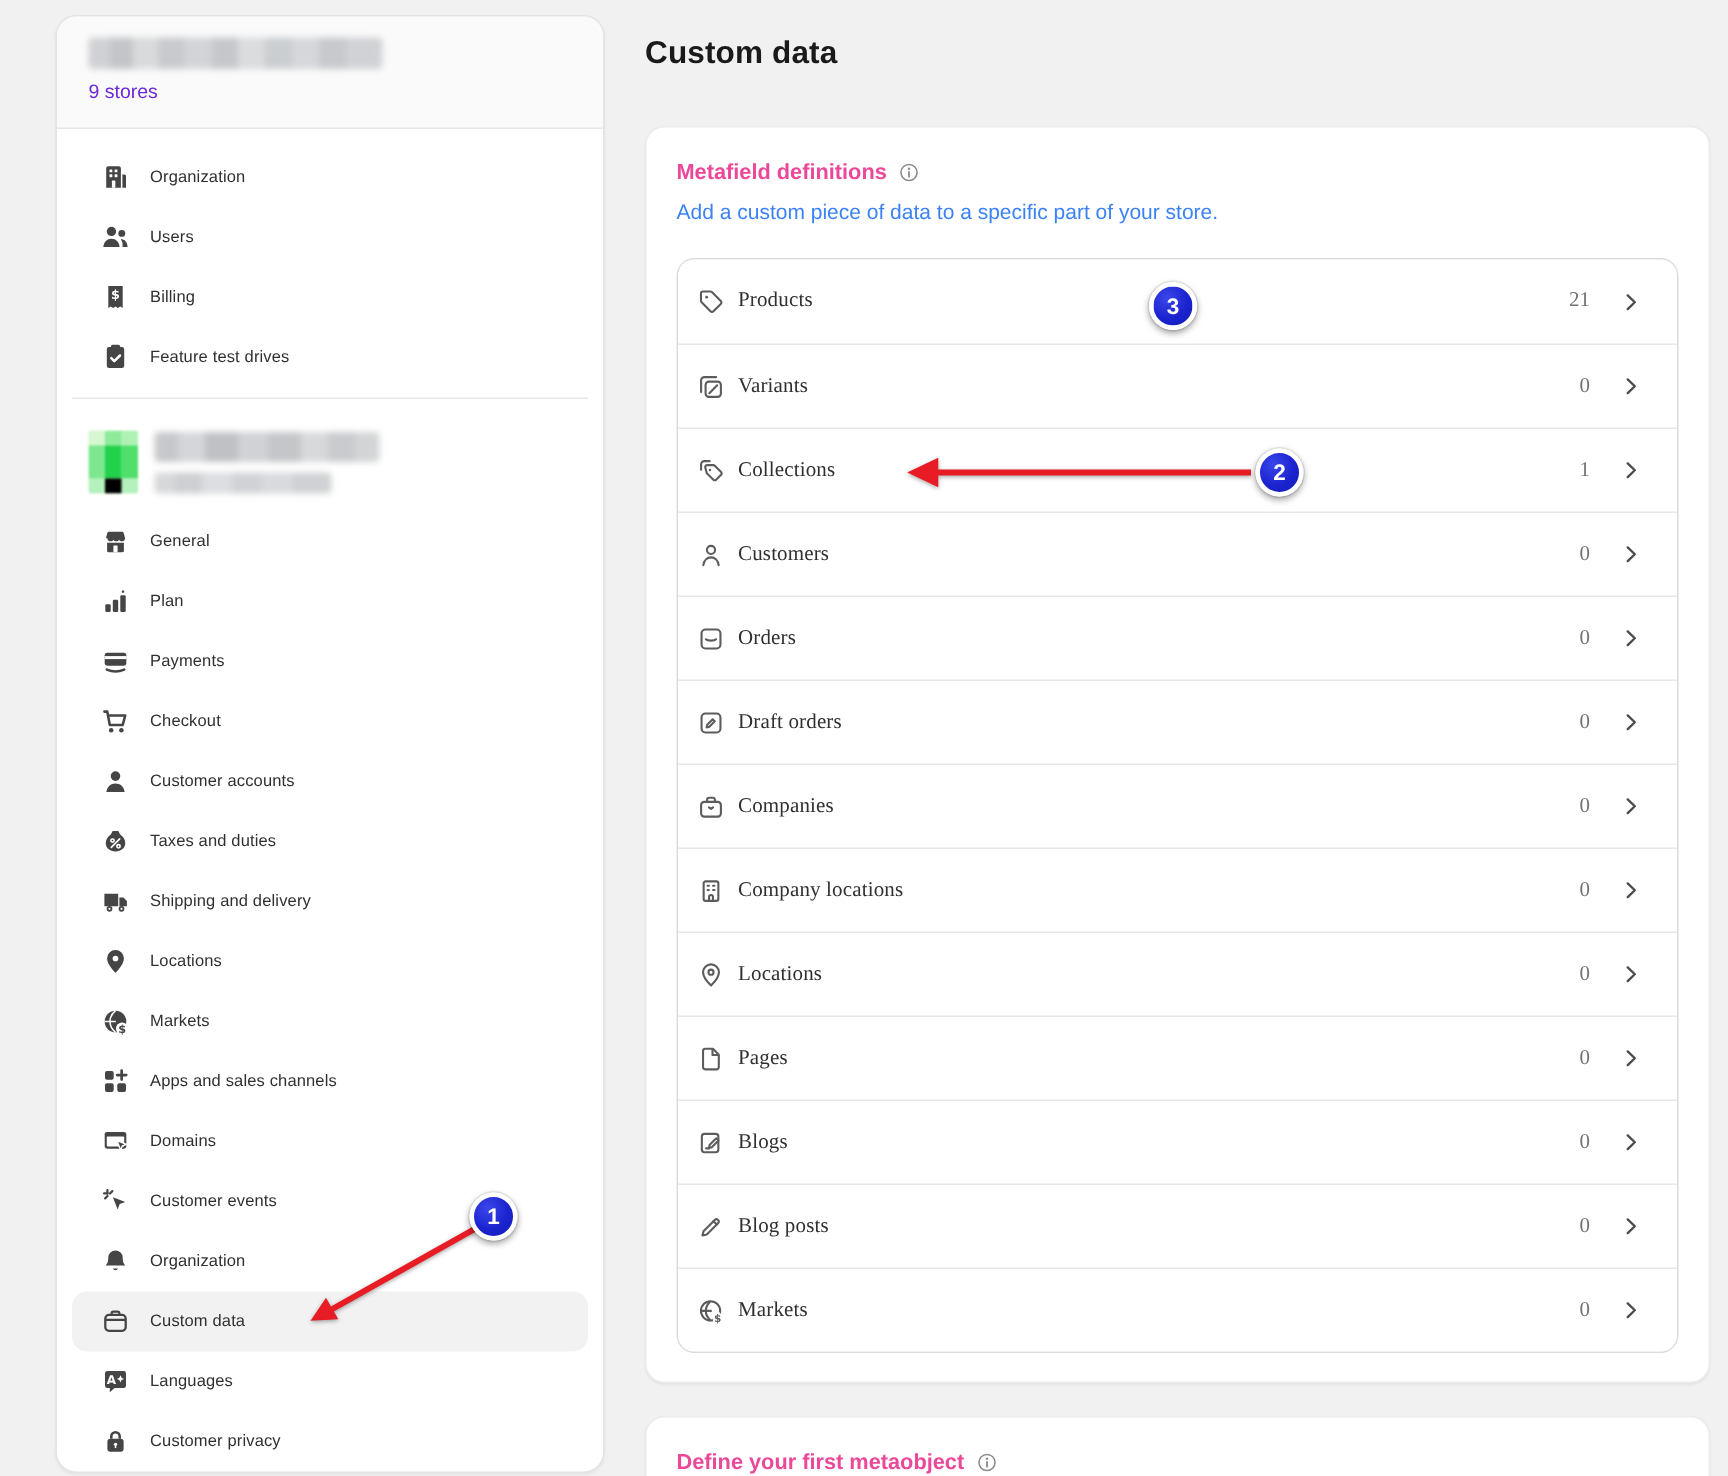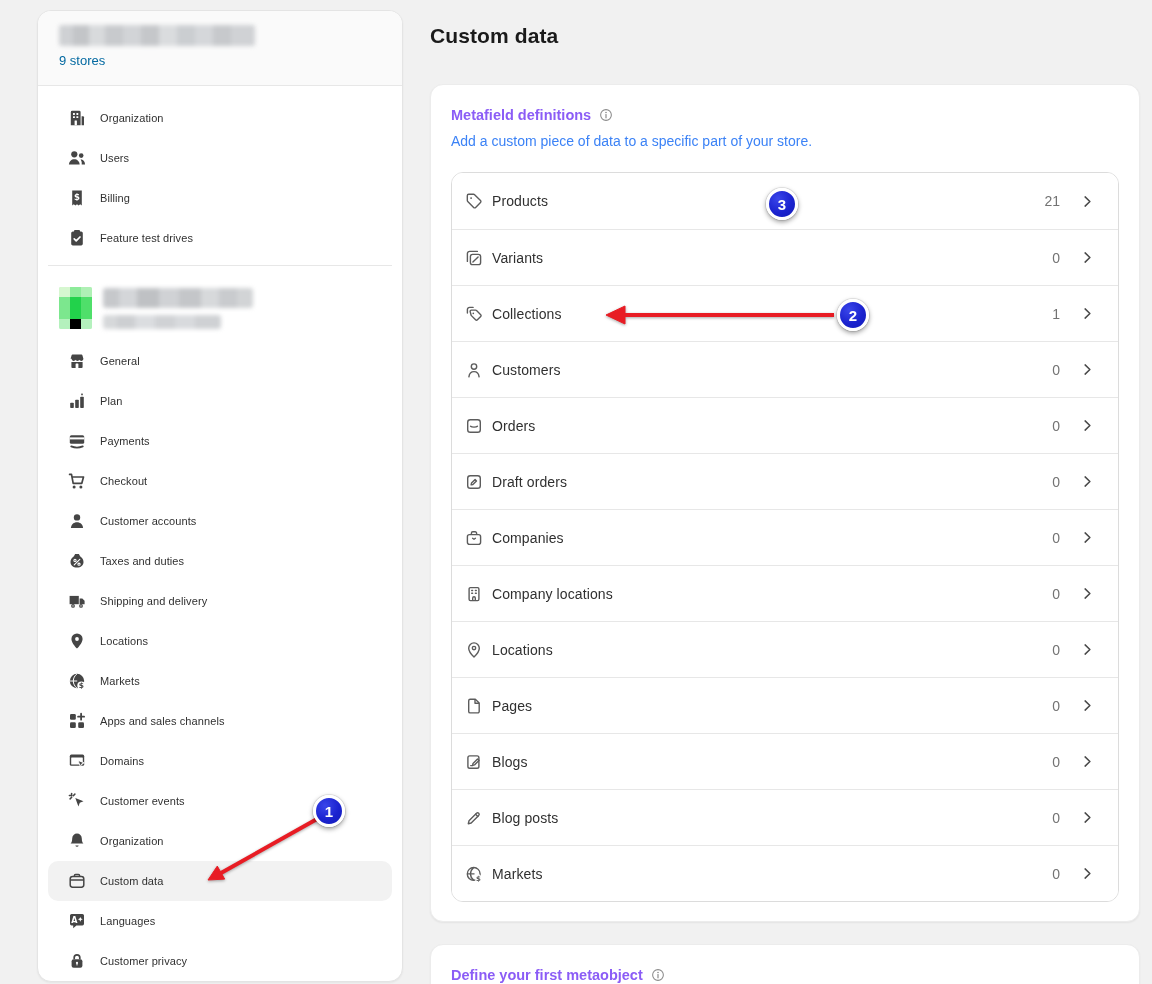--- a/index.html
+++ b/index.html
@@ -10,21 +10,21 @@
   .sidebar{position:absolute;left:37px;top:10px;width:366px;height:972px;
     background:#fff;border:1px solid #e4e4e4;border-radius:14px;
     box-shadow:0 1px 2px rgba(0,0,0,.05);box-sizing:border-box;overflow:hidden;}
   .org-header{height:75px;box-sizing:border-box;padding:14px 20px 0 21px;
     background:#fafafa;border-bottom:1px solid #e7e7e7;}
   .redact{border-radius:3px;filter:blur(2px);}
   .redact-org{width:196px;height:21px;background:
     linear-gradient(90deg,#cfd1d4 0 14px,#c3c5c8 14px 30px,#d8dadc 30px 46px,#c8cacd 46px 64px,
     #d2d4d7 64px 82px,#c5c7ca 82px 100px,#dadcde 100px 118px,#cbced1 118px 136px,
     #d5d7da 136px 154px,#c7c9cc 154px 172px,#d0d2d5 172px 196px);}
-  .stores-label{margin-top:7px;font-size:13px;color:#0369a1;}
+  .stores-label{margin-top:7px;font-size:13px;color:#6d28d9;}
   .nav{padding:0 10px;}
   .nav-top{padding-top:12px;}
   .nav-item{display:flex;align-items:center;height:40px;padding:0 8px 0 19px;
     border-radius:10px;cursor:pointer;box-sizing:border-box;}
   .nav-item.selected{background:#f2f2f2;}
   .nav-item .lbl{margin-left:13px;font-size:11px;color:#303030;font-weight:450;
     letter-spacing:.1px;}
   .side-divider{height:1px;background:#e7e7e7;margin:7px 10px 0 10px;}
   .store-block{display:flex;align-items:flex-start;padding:21px 12px 12px 21px;}
   .store-avatar{flex:0 0 auto;border-radius:2px;filter:blur(.6px);}
@@ -43,23 +43,23 @@
   .info-icn{width:16px;height:16px;color:#8a8a8a;margin-left:7px;cursor:pointer;}
 
   
   .main{position:absolute;left:430px;top:0;width:710px;}
   .page-title{margin:0;position:absolute;top:21px;left:0;font-size:21px;line-height:29px;
     font-weight:700;color:#1a1a1a;letter-spacing:.1px;}
   .card{position:absolute;left:0;background:#fff;border-radius:13px;width:710px;
     box-sizing:border-box;border:1px solid #ececec;box-shadow:0 1px 2px rgba(0,0,0,.06);}
   .card-metafields{top:84px;height:838px;padding:22px 20px 18px 20px;}
   .card-header{display:flex;align-items:center;}
-  .card-title{margin:0;font-size:14.5px;font-weight:700;color:#8b5cf6;}
+  .card-title{margin:0;font-size:14.5px;font-weight:700;color:#ec4899;}
   .card-sub{margin:8px 0 0 0;font-size:14px;color:#3b82f6;line-height:20px;}
-  .deflist{margin-top:21px;border:1px solid #dcdcdc;border-radius:12px;overflow:hidden;}
+  .deflist{margin-top:21px;border:1px solid #dcdcdc;border-radius:12px;overflow:hidden;font-family:Liberation Serif, serif;}
   .row{display:flex;align-items:center;height:56px;padding:0 22px 0 12px;cursor:pointer;
     background:#fff;box-sizing:border-box;}
   .row + .row{border-top:1px solid #e7e7e7;}
   .row-lbl{margin-left:8px;font-size:14px;color:#303030;letter-spacing:.1px;}
   .row .spacer{flex:1;}
   .count{font-size:14px;color:#737373;min-width:22px;text-align:right;}
   .row .chev{margin-left:19px;}
   .card-metaobject{top:944px;height:90px;padding:22px 20px;}
 
   

